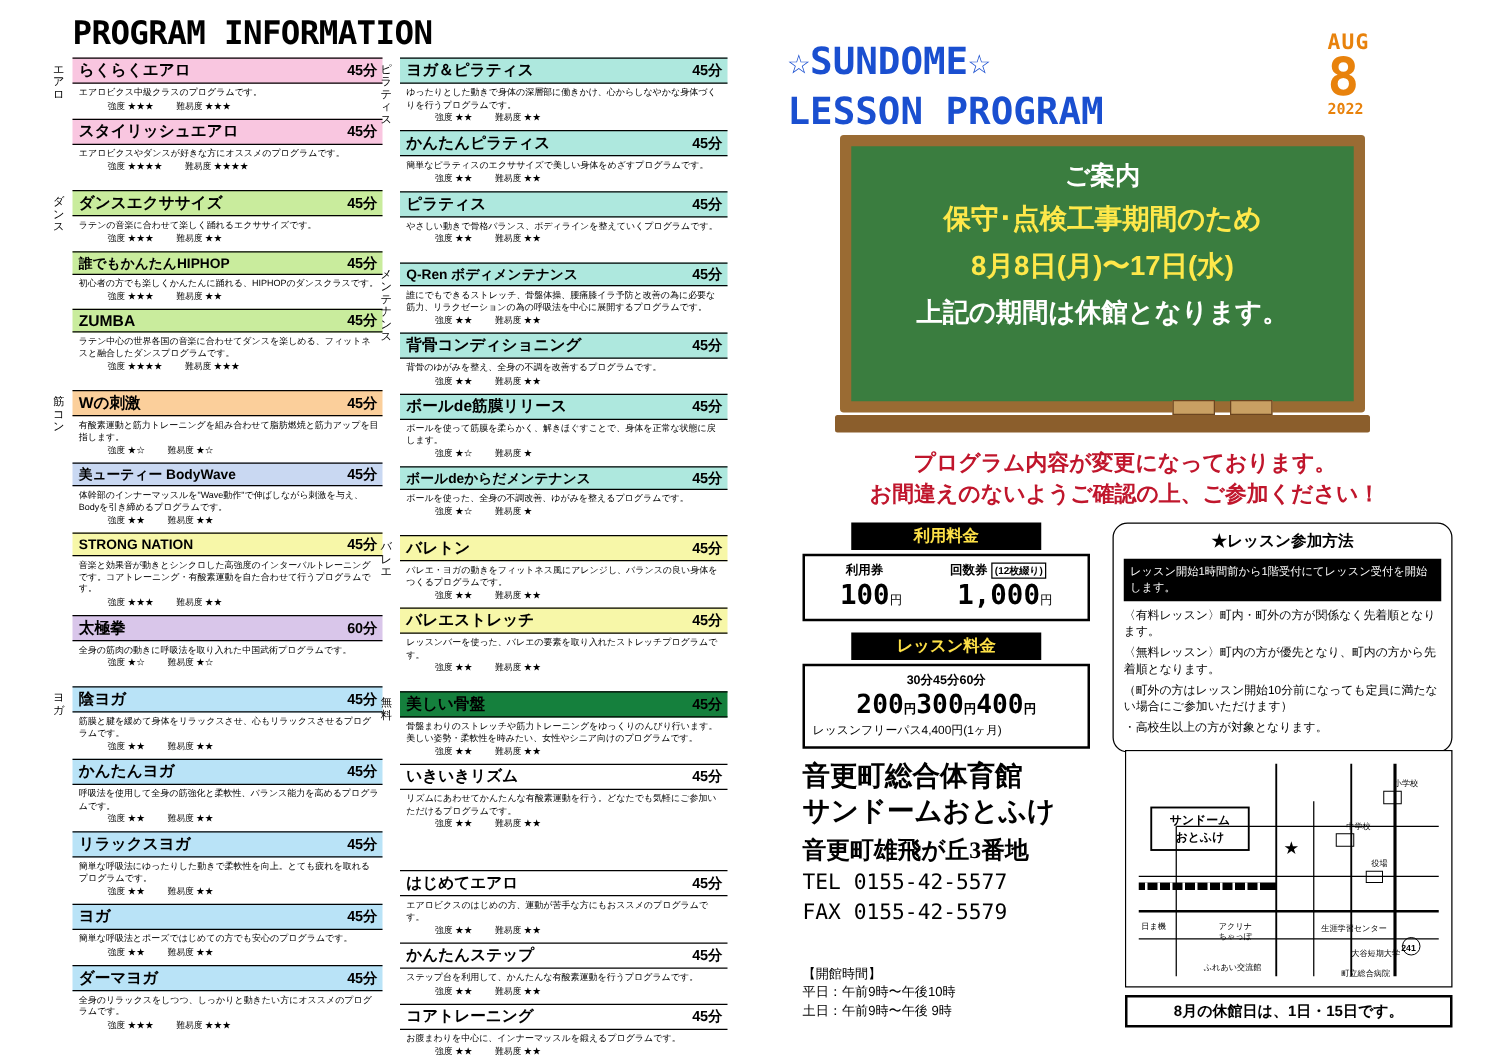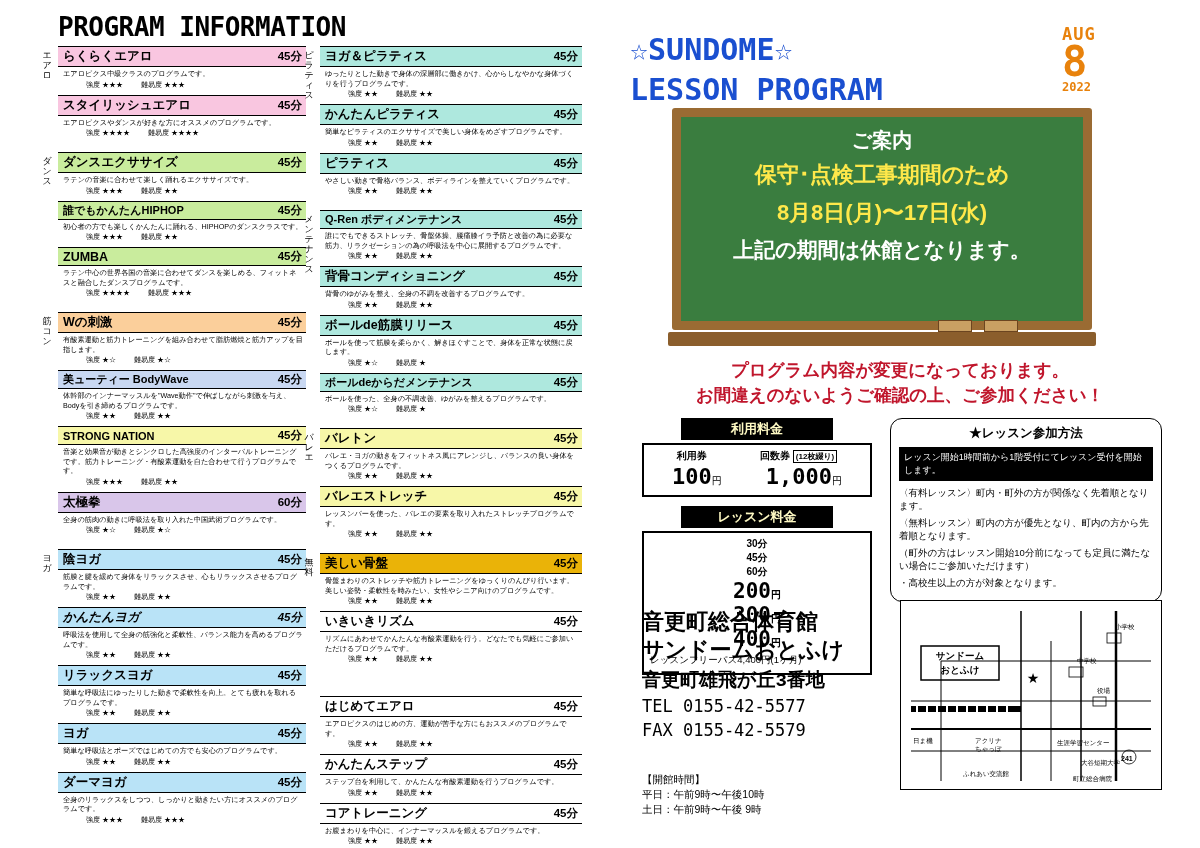--- a/index.html
+++ b/index.html
@@ -94,49 +94,49 @@
     background:#c9a063; border:1px solid #6b4520;
   }
   .er1 { right:120px; } .er2 { right:74px; }
 
   .notice { position:absolute; left:40px; top:358px; width:520px; text-align:center; }
   .notice div { font-weight:bold; font-size:17.5px; color:#c0162c; line-height:25px; white-space:nowrap;}
 
   
   .fee-col { position:absolute; left:42px; top:418px; width:230px; }
   .fee-title {
-    background:#000; color:#fef9c3; font-weight:bold; font-size:13px;
+    background:#000; color:#fde047; font-weight:bold; font-size:13px;
     text-align:center; padding:2px 0; width:152px; margin:0 auto 3px;
   }
   .fee-box { border:2px solid #000; padding:4px 6px 6px; margin-bottom:9px; }
   .fee-row { display:flex; justify-content:space-around; font-size:10px; font-weight:bold; }
   .fee-row .c { text-align:center; }
   .fee-vals { display:flex; justify-content:space-around; align-items:baseline; margin-top:1px;}
   .fee-vals .v { font-size:22px; font-weight:bold; font-family:"DejaVu Sans Mono", monospace; }
   .fee-vals .u { font-size:10px; }
-  .fee-3 { display:flex; justify-content:center; padding:0 8px;flex-direction:column; }
+  .fee-3 { display:flex; justify-content:center; padding:0 8px; }
   .fee-3 .c { text-align:center; font-size:10px; font-weight:bold; }
   .fee-3 .v { font-size:21px; font-family:"DejaVu Sans Mono", monospace; font-weight:bold;}
   .fee-note { font-size:9.5px; margin-top:3px; }
   .badge-small { font-size:8px; border:1px solid #000; padding:0 2px; display:inline-block; }
 
   
   .join {
     position:absolute; left:290px; top:418px; width:272px;
     border:1px solid #000; border-radius:12px; padding:6px 8px 8px;
   }
   .join-title { text-align:center; font-weight:bold; font-size:12.5px; margin-bottom:5px; }
   .join-black { background:#000; color:#fff; font-size:9px; padding:4px 5px; line-height:13px; margin-bottom:5px;}
   .join-list { font-size:9.5px; line-height:13px; }
   .join-list p { margin:0 0 4px; }
 
   
   .addr { position:absolute; left:42px; top:608px; width:290px; }
   .addr .big { font-family:"DejaVu Sans Mono", monospace; font-weight:bold; font-size:22px; line-height:28px; }
-  .addr .mid { font-family:Liberation Mono, monospace; font-weight:bold; font-size:19px; line-height:26px; margin-top:4px;}
+  .addr .mid { font-family:Liberation Serif, serif; font-weight:bold; font-size:19px; line-height:26px; margin-top:4px;}
   .addr .tel { font-family:"DejaVu Sans Mono", monospace; font-size:17px; line-height:24px; }
   .hours { position:absolute; left:42px; top:772px; font-size:10.5px; line-height:15px; }
 
   
   .map { position:absolute; left:300px; top:600px; width:262px; height:190px; border:1px solid #000; background:#fff; overflow:hidden;}
   .map svg { display:block; }
   .closed {
     position:absolute; left:300px; top:796px; width:262px; height:26px;
     border:2px solid #000; text-align:center; font-size:12px; font-weight:bold; line-height:22px;
   }
@@ -240,21 +240,21 @@
             <div class="item-meta">
               <span>強度 ★★</span>
               <span>難易度 ★★</span>
             </div>
           </div>
           <div class="item">
             <div class="item-head" style="background: rgb(247, 247, 168);">
               <div class="item-name small">STRONG NATION</div>
               <div class="item-dur">45分</div>
             </div>
-            <div class="item-desc">音楽と効果音が動きとシンクロした高強度のインターバルトレーニングです。筋力トレーニング・有酸素運動を自た合わせて行うプログラムです。</div>
+            <div class="item-desc">音楽と効果音が動きとシンクロした高強度のインターバルトレーニングです。コアトレーニング・有酸素運動を自た合わせて行うプログラムです。</div>
             <div class="item-meta">
               <span>強度 ★★★</span>
               <span>難易度 ★★</span>
             </div>
           </div>
           <div class="item">
             <div class="item-head" style="background: rgb(217, 198, 234);">
               <div class="item-name">太極拳</div>
               <div class="item-dur">60分</div>
             </div>
@@ -274,21 +274,21 @@
               <div class="item-name">陰ヨガ</div>
               <div class="item-dur">45分</div>
             </div>
             <div class="item-desc">筋膜と腱を緩めて身体をリラックスさせ、心もリラックスさせるプログラムです。</div>
             <div class="item-meta">
               <span>強度 ★★</span>
               <span>難易度 ★★</span>
             </div>
           </div>
           <div class="item">
-            <div class="item-head" style="background: rgb(185, 227, 247); font-style: italic;">
+            <div class="item-head" style="background: rgb(185, 227, 247);">
               <div class="item-name">かんたんヨガ</div>
               <div class="item-dur">45分</div>
             </div>
             <div class="item-desc">呼吸法を使用して全身の筋強化と柔軟性、バランス能力を高めるプログラムです。</div>
             <div class="item-meta">
               <span>強度 ★★</span>
               <span>難易度 ★★</span>
             </div>
           </div>
           <div class="item">
@@ -446,21 +446,21 @@
               <span>強度 ★★</span>
               <span>難易度 ★★</span>
             </div>
           </div>
         </div>
         <div class="spacer"></div>
         <div style="position: relative;">
           <div class="catlabel" style="top: 4px; white-space: pre;">無
 料</div>
           <div class="item">
-            <div class="item-head" style="background: #eab308;">
+            <div class="item-head" style="background: #15803d;">
               <div class="item-name">美しい骨盤</div>
               <div class="item-dur">45分</div>
             </div>
             <div class="item-desc">骨盤まわりのストレッチや筋力トレーニングをゆっくりのんびり行います。美しい姿勢・柔軟性を時みたい、女性やシニア向けのプログラムです。</div>
             <div class="item-meta">
               <span>強度 ★★</span>
               <span>難易度 ★★</span>
             </div>
           </div>
           <div class="item">
@@ -654,14 +654,15 @@
           <text x="156" y="144">生涯学習センター</text>
           <text x="180" y="164">大谷短期大学</text>
           <text x="62" y="175">ふれあい交流館</text>
           <text x="172" y="180">町立総合病院</text>
           <text x="220" y="160" font-size="7" font-weight="bold">241</text>
           <circle cx="228" cy="156" r="7" fill="none" stroke="#000" stroke-width="0.8"></circle>
         </g>
       </svg>
     </div>
 
+    <div class="closed">8月の休館日は、1日・15日です。</div>
   </div>
 </div>
 
 </body></html>

